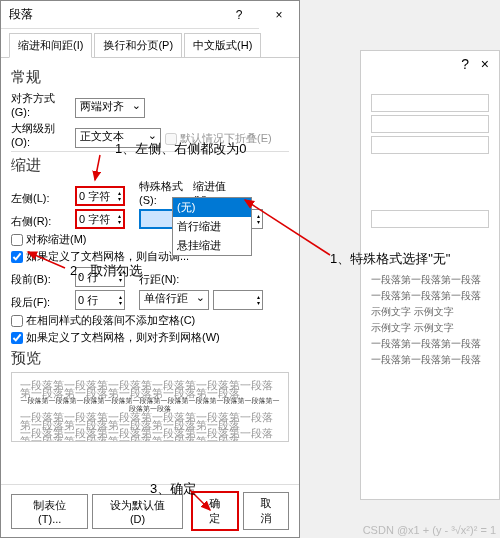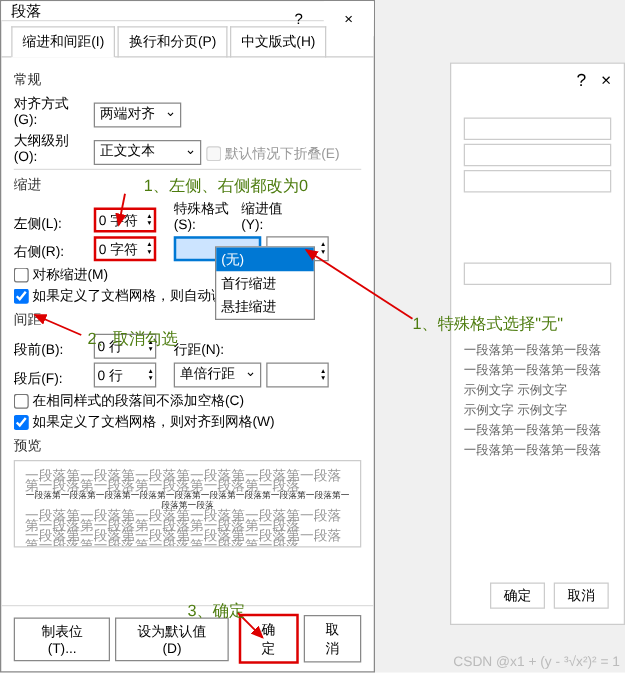--- a/index.html
+++ b/index.html
@@ -3,46 +3,46 @@
 <meta charset="utf-8">
 <style>
 *{box-sizing:border-box;margin:0;padding:0;font-family:"Microsoft YaHei",sans-serif;font-size:11px}
 body{background:#f0f0f0;width:500px;height:538px;overflow:hidden;position:relative}
 .bg-dialog{position:absolute;right:0;top:50px;width:140px;height:450px;background:#fff;border:1px solid #ccc;padding:10px}
 .bg-close{position:absolute;top:5px;right:10px;font-size:14px}
 .bg-input{width:100%;height:18px;border:1px solid #ccc;margin:3px 0}
 .bg-text{color:#666;font-size:10px;margin:2px 0}
 .bg-btn{border:1px solid #ccc;background:#fff;padding:2px 10px;margin:2px;font-size:11px}
 .dialog{position:absolute;left:0;top:0;width:300px;height:538px;background:#fff;border:1px solid #888;display:flex;flex-direction:column}
-.titlebar{background:#fff;height:16px;display:flex;border-bottom:1px solid #ddd}
+.titlebar{background:#fff;height:28px;display:flex;align-items:center;border-bottom:1px solid #ddd}
 .title{flex:1;padding-left:8px;font-size:12px}
 .tbtn{width:40px;height:28px;text-align:center;line-height:28px;font-size:12px}
 .tbtn.close{background:#fff}
 .tabs{display:flex;padding:4px 8px 0;gap:2px}
 .tab{padding:4px 8px;border:1px solid #ccc;border-bottom:none;background:#fff;font-size:11px}
 .tab.active{border-bottom:1px solid #fff;position:relative;z-index:1}
 .body{flex:1;padding:6px 10px;border-top:1px solid #ccc;margin-top:-1px}
-.group-label{font-size:11px;color:#333;margin:4px 0}
+.group-label{font-size:15px;color:#333;margin:4px 0}
 .row{display:flex;align-items:flex-end;margin:3px 0;gap:4px}
 .lbl{width:60px;font-size:11px}
 .lbl2{width:50px;font-size:11px}
 .combo{border:1px solid #888;height:20px;padding:0 4px;background:#fff;position:relative}
 .combo::after{content:"⌄";position:absolute;right:3px;top:0}
 .spin{width:50px;height:20px;border:1px solid #888;display:flex;align-items:center;padding:0 2px;position:relative}
 .spin.red{border:2px solid #d00}
 .spin::after{content:"▴\A▾";white-space:pre;font-size:6px;line-height:6px;position:absolute;right:2px}
 .chk{display:flex;align-items:center;gap:3px;margin:2px 0}
 .chk input{width:12px;height:12px}
 .dropdown{position:absolute;left:172px;top:197px;width:80px;background:#fff;border:1px solid #888;z-index:10}
 .dd-item{padding:2px 4px;font-size:11px}
 .dd-item.sel{background:#0078d4;color:#fff}
 .preview{border:1px solid #ccc;height:70px;margin:4px 0;padding:8px;background:#fff;font-size:6px;color:#999;line-height:8px;overflow:hidden}
 .footer{display:flex;padding:6px 10px;gap:4px;border-top:1px solid #ddd;align-items:center}
 .btn{border:1px solid #888;background:#fff;padding:3px 12px;font-size:11px}
-.anno{position:absolute;color:#4d7c0f;font-size:13px;pointer-events:none;z-index:20}
+.anno{position:absolute;color:#000000;font-size:13px;pointer-events:none;z-index:20}
 .arrow{position:absolute;pointer-events:none;z-index:19}
 .watermark{position:absolute;bottom:2px;right:4px;color:#bbb;font-size:11px}
 hr{border:none;border-top:1px solid #ddd;margin:2px 0}
 </style>
 </head>
 <body>
 
 <div class="bg-dialog">
   <span class="bg-close" style="right:30px">?</span>
   <span class="bg-close">×</span>
@@ -52,24 +52,20 @@
   <div class="bg-input"></div>
   <div style="height:50px"></div>
   <div class="bg-input"></div>
   <div style="height:40px"></div>
   <div class="bg-text">一段落第一段落第一段落</div>
   <div class="bg-text">一段落第一段落第一段落</div>
   <div class="bg-text">示例文字 示例文字</div>
   <div class="bg-text">示例文字 示例文字</div>
   <div class="bg-text">一段落第一段落第一段落</div>
   <div class="bg-text">一段落第一段落第一段落</div>
-  <div style="position:absolute;bottom:10px;right:10px">
-    <button class="bg-btn">确定</button>
-    <button class="bg-btn">取消</button>
-  </div>
 </div>
 
 <div class="dialog">
   <div class="titlebar">
     <div class="title">段落</div>
     <div class="tbtn">?</div>
     <div class="tbtn close">×</div>
   </div>
   <div class="tabs">
     <div class="tab active">缩进和间距(I)</div>
@@ -109,21 +105,20 @@
       <div class="spin"></div>
     </div>
     <label class="chk">
         <input type="checkbox" style="">
         <span>对称缩进(M)</span>
       </label>
     <label class="chk">
         <input type="checkbox" checked="" style="">
         <span>如果定义了文档网格，则自动调...</span>
       </label>
-    <div class="group-label">间距</div>
     <div class="row">
       <span class="lbl">段前(B):</span>
       <div class="spin">
           <span>0 行</span>
         </div>
       <span class="lbl2" style="margin-left:10px">行距(N):</span>
     </div>
     <div class="row">
       <span class="lbl">段后(F):</span>
       <div class="spin">

